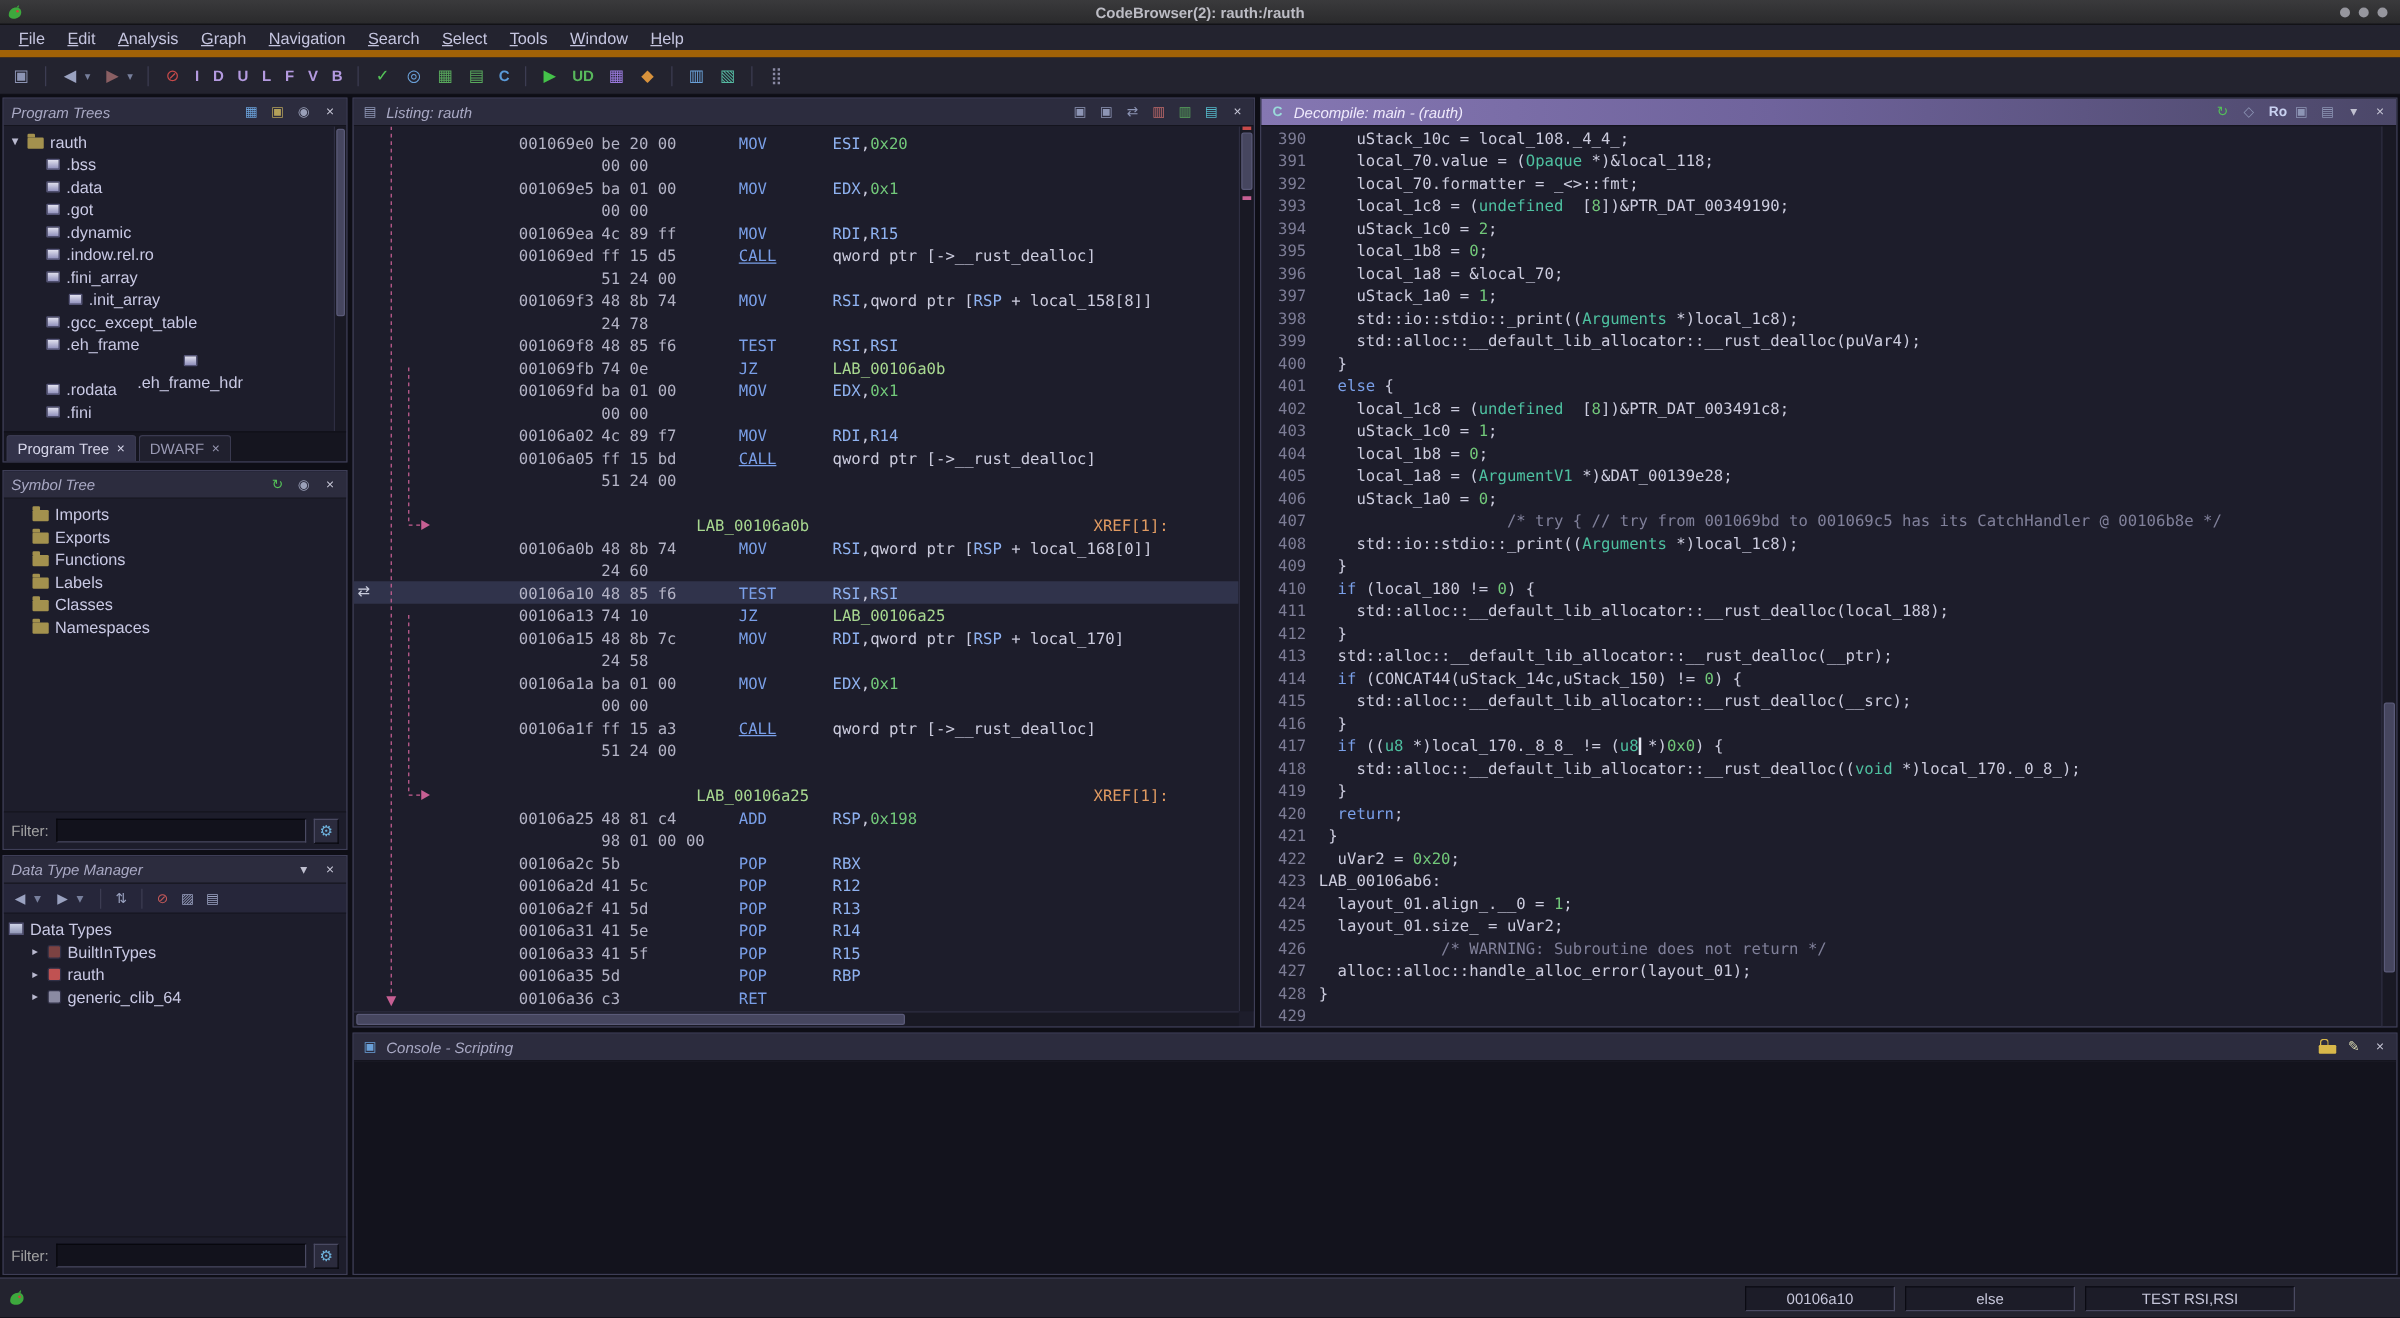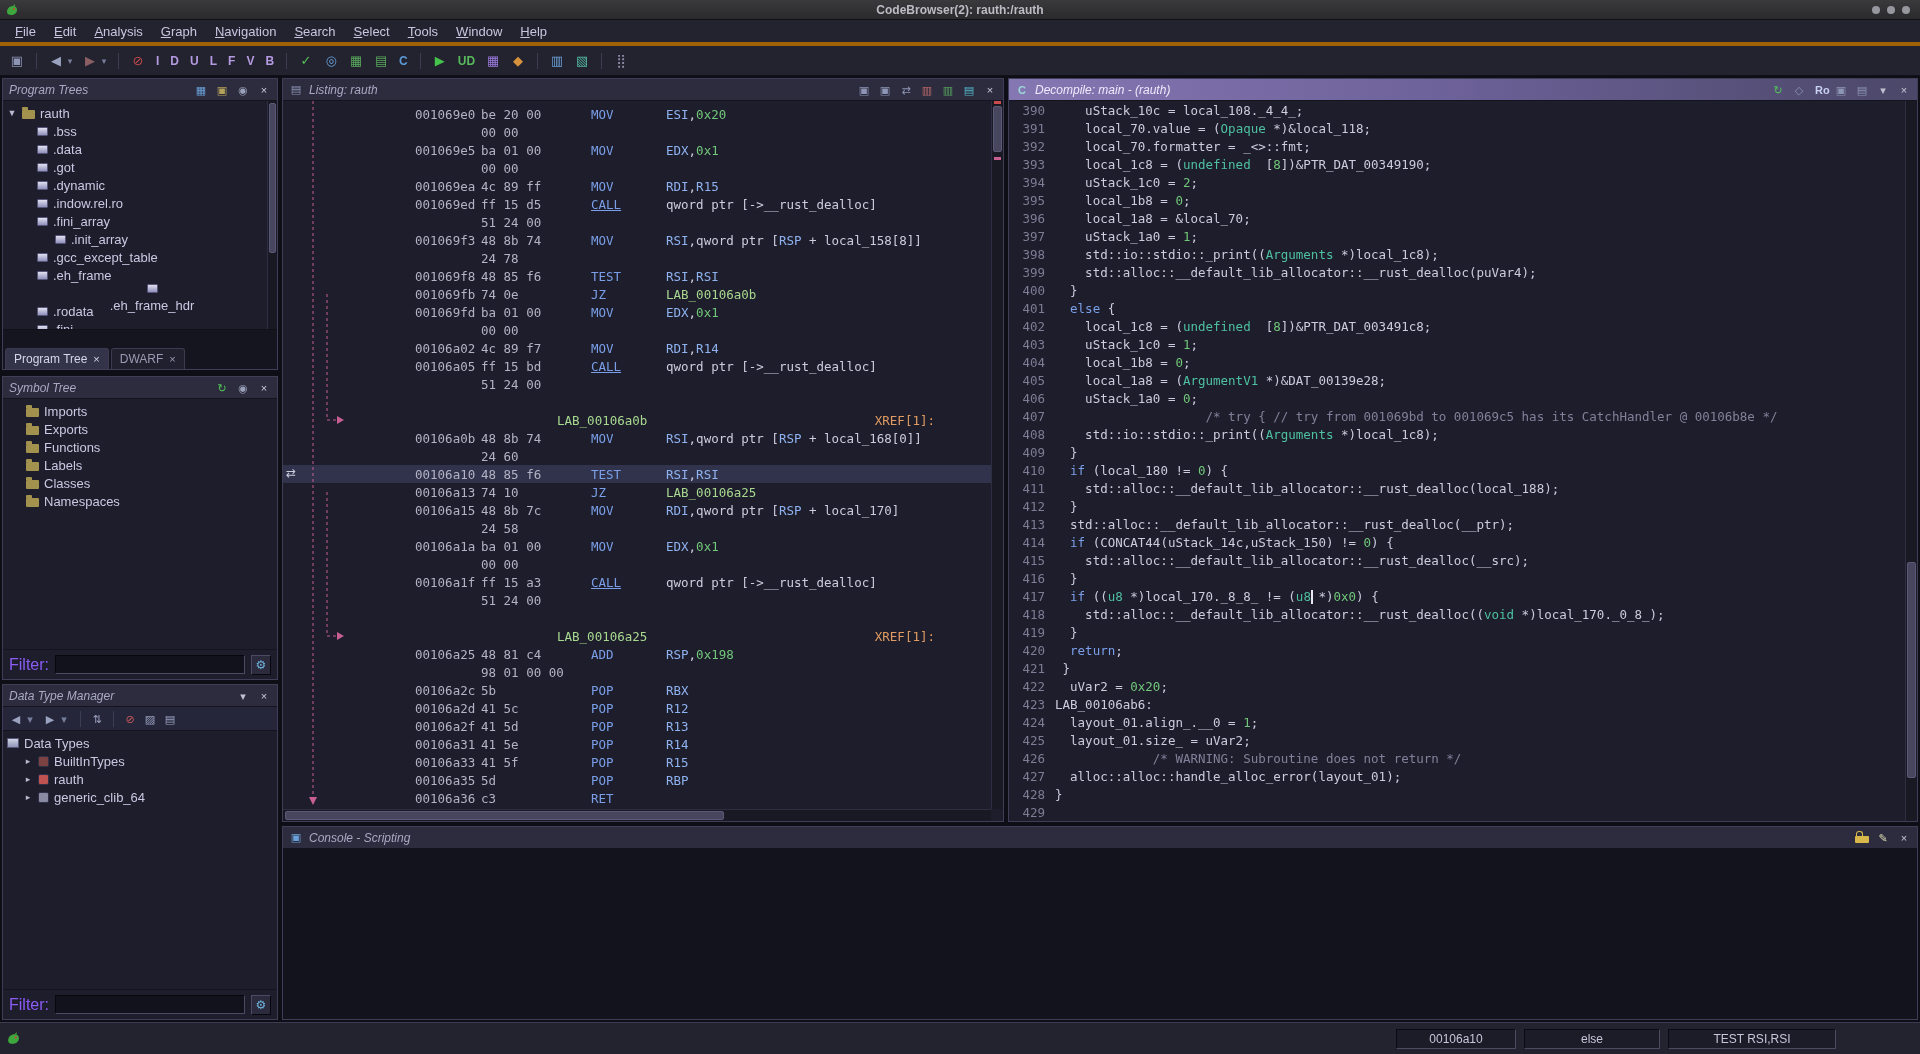--- a/index.html
+++ b/index.html
@@ -4,21 +4,21 @@
 <style>
 *{box-sizing:border-box}
 html,body{margin:0;padding:0}
 body{width:1920px;height:1054px;background:#0e0e16;font-family:"Liberation Sans","DejaVu Sans",sans-serif;overflow:hidden;position:relative}
 
 .titlebar{height:20px;background:linear-gradient(#3a3a3c,#2a2a2c);display:flex;align-items:center;justify-content:center;position:relative;border-bottom:1px solid #121216}
 .wtitle{font-size:12px;color:#bcbcc4;font-weight:bold}
 .titlebar .dragon{position:absolute;left:5px;top:3px;line-height:0}
 .windots{position:absolute;right:10px;top:6px;display:flex;gap:7px}
 .windots i{width:8px;height:8px;border-radius:50%;background:#96969e;display:block}
-.menubar{height:26px;background:#23232f;display:flex;align-items:center;padding-left:6px;border-bottom:4px solid #a16207}
+.menubar{height:26px;background:#23232f;display:flex;align-items:center;padding-left:6px;border-bottom:6px solid #a16207}
 .mitem{color:#c6c6e0;font-size:13px;padding:3px 9px;cursor:default}
 .toolbar{height:30px;background:#23232f;display:flex;align-items:center;padding-left:8px;gap:7px;border-bottom:1px solid #101018}
 .ibtn{font-size:13px;width:18px;text-align:center;cursor:default;line-height:18px;flex:0 0 auto}
 .ibtn.letter{font-weight:bold;font-size:12px;width:auto;padding:0 2px}
 .ibtn.small{width:8px;font-size:9px;margin-left:-6px}
 .tsep{width:1px;height:16px;background:#3c3c52;margin:0 3px;flex:0 0 auto}
 
 .panel{position:absolute;background:#1d1d2b;border:1px solid #3e3e56;overflow:hidden}
 .phead{height:22px;background:#2c2c3e;display:flex;align-items:center;padding:0 6px;border-bottom:1px solid #14141e;gap:6px;position:relative;z-index:3}
 .ptitle{font-size:12px;font-style:italic;color:#a9a9c4;white-space:nowrap}
@@ -42,26 +42,26 @@
 .caret{width:10px;font-size:9px;color:#b9b9cf;text-align:center;flex:0 0 auto}
 .icon-folder{width:13px;height:9px;background:#a3914e;border-radius:1px;position:relative;flex:0 0 auto;margin-top:2px}
 .icon-folder::before{content:"";position:absolute;left:0;top:-3px;width:6px;height:3px;background:#a3914e;border-radius:1px 1px 0 0}
 .icon-frag{width:11px;height:9px;background:linear-gradient(#e0e0ee,#9090bc);border:1px solid #565678;border-radius:1px;flex:0 0 auto}
 .icon-sheets{width:12px;height:10px;background:linear-gradient(#cfd4e6,#8f95b5);border:1px solid #565678;flex:0 0 auto}
 .icon-arch{width:11px;height:11px;border-radius:2px;flex:0 0 auto;border:1px solid #303046}
 .icon-arch.dark{background:#7c4242}
 .icon-arch.red{background:#c05252}
 .icon-arch.gray{background:#8a8aa2}
 
-.tabsrow{position:absolute;left:0;right:0;bottom:0;height:40px;background:#15151f;display:flex;align-items:flex-end;padding-left:2px;gap:2px;border-top:1px solid #101018}
+.tabsrow{position:absolute;left:0;right:0;bottom:0;height:24px;background:#15151f;display:flex;align-items:flex-end;padding-left:2px;gap:2px;border-top:1px solid #101018}
 .tab{height:21px;display:flex;align-items:center;gap:6px;padding:0 8px;font-size:12px;color:#9a9ab4;background:#20202e;border:1px solid #3a3a50;border-bottom:none;border-radius:3px 3px 0 0}
 .tab.active{background:#33334a;color:#d6d6ea}
 .tab .tx{font-size:11px}
 .filterrow{position:absolute;left:0;right:0;bottom:0;height:30px;display:flex;align-items:center;padding:0 6px;gap:6px;background:#1d1d2b;border-top:1px solid #14141e}
-.filterrow label{font-size:16px;color:#8b5cf6}
+.filterrow label{font-size:12px;color:#a3a3a3}
 .filterrow input{flex:1;height:19px;background:#12121c;border:1px solid;border-color:#07070d #4a4a62 #4a4a62 #07070d;color:#d6d6e6;font-size:12px;padding:0 4px;outline:none;min-width:0}
 .fbtn{width:20px;height:20px;flex:0 0 auto;background:#2b2b3d;border:1px solid;border-color:#4a4a62 #07070d #07070d #4a4a62;color:#6fb3dd;font-size:12px;display:flex;align-items:center;justify-content:center}
 .dtmbar{position:absolute;left:0;right:0;top:22px;height:24px;background:#26263a;display:flex;align-items:center;padding-left:6px;gap:6px;border-bottom:1px solid #14141e}
 .dtmbar .ibtn{font-size:11px;width:14px}
 
 #listing-body{position:absolute;top:22px;left:0;right:12px;bottom:12px;overflow:hidden;padding-top:4px}
 .lrows,.dline{font-family:"DejaVu Sans Mono","Liberation Mono",monospace}
 .lrow{height:18px;display:flex;align-items:center;font-size:12.5px;white-space:pre;color:#ccccde}
 .lrow.hl{background:#30334b}
 .la{margin-left:132px;width:66px;color:#b3b3c5;flex:0 0 auto}

